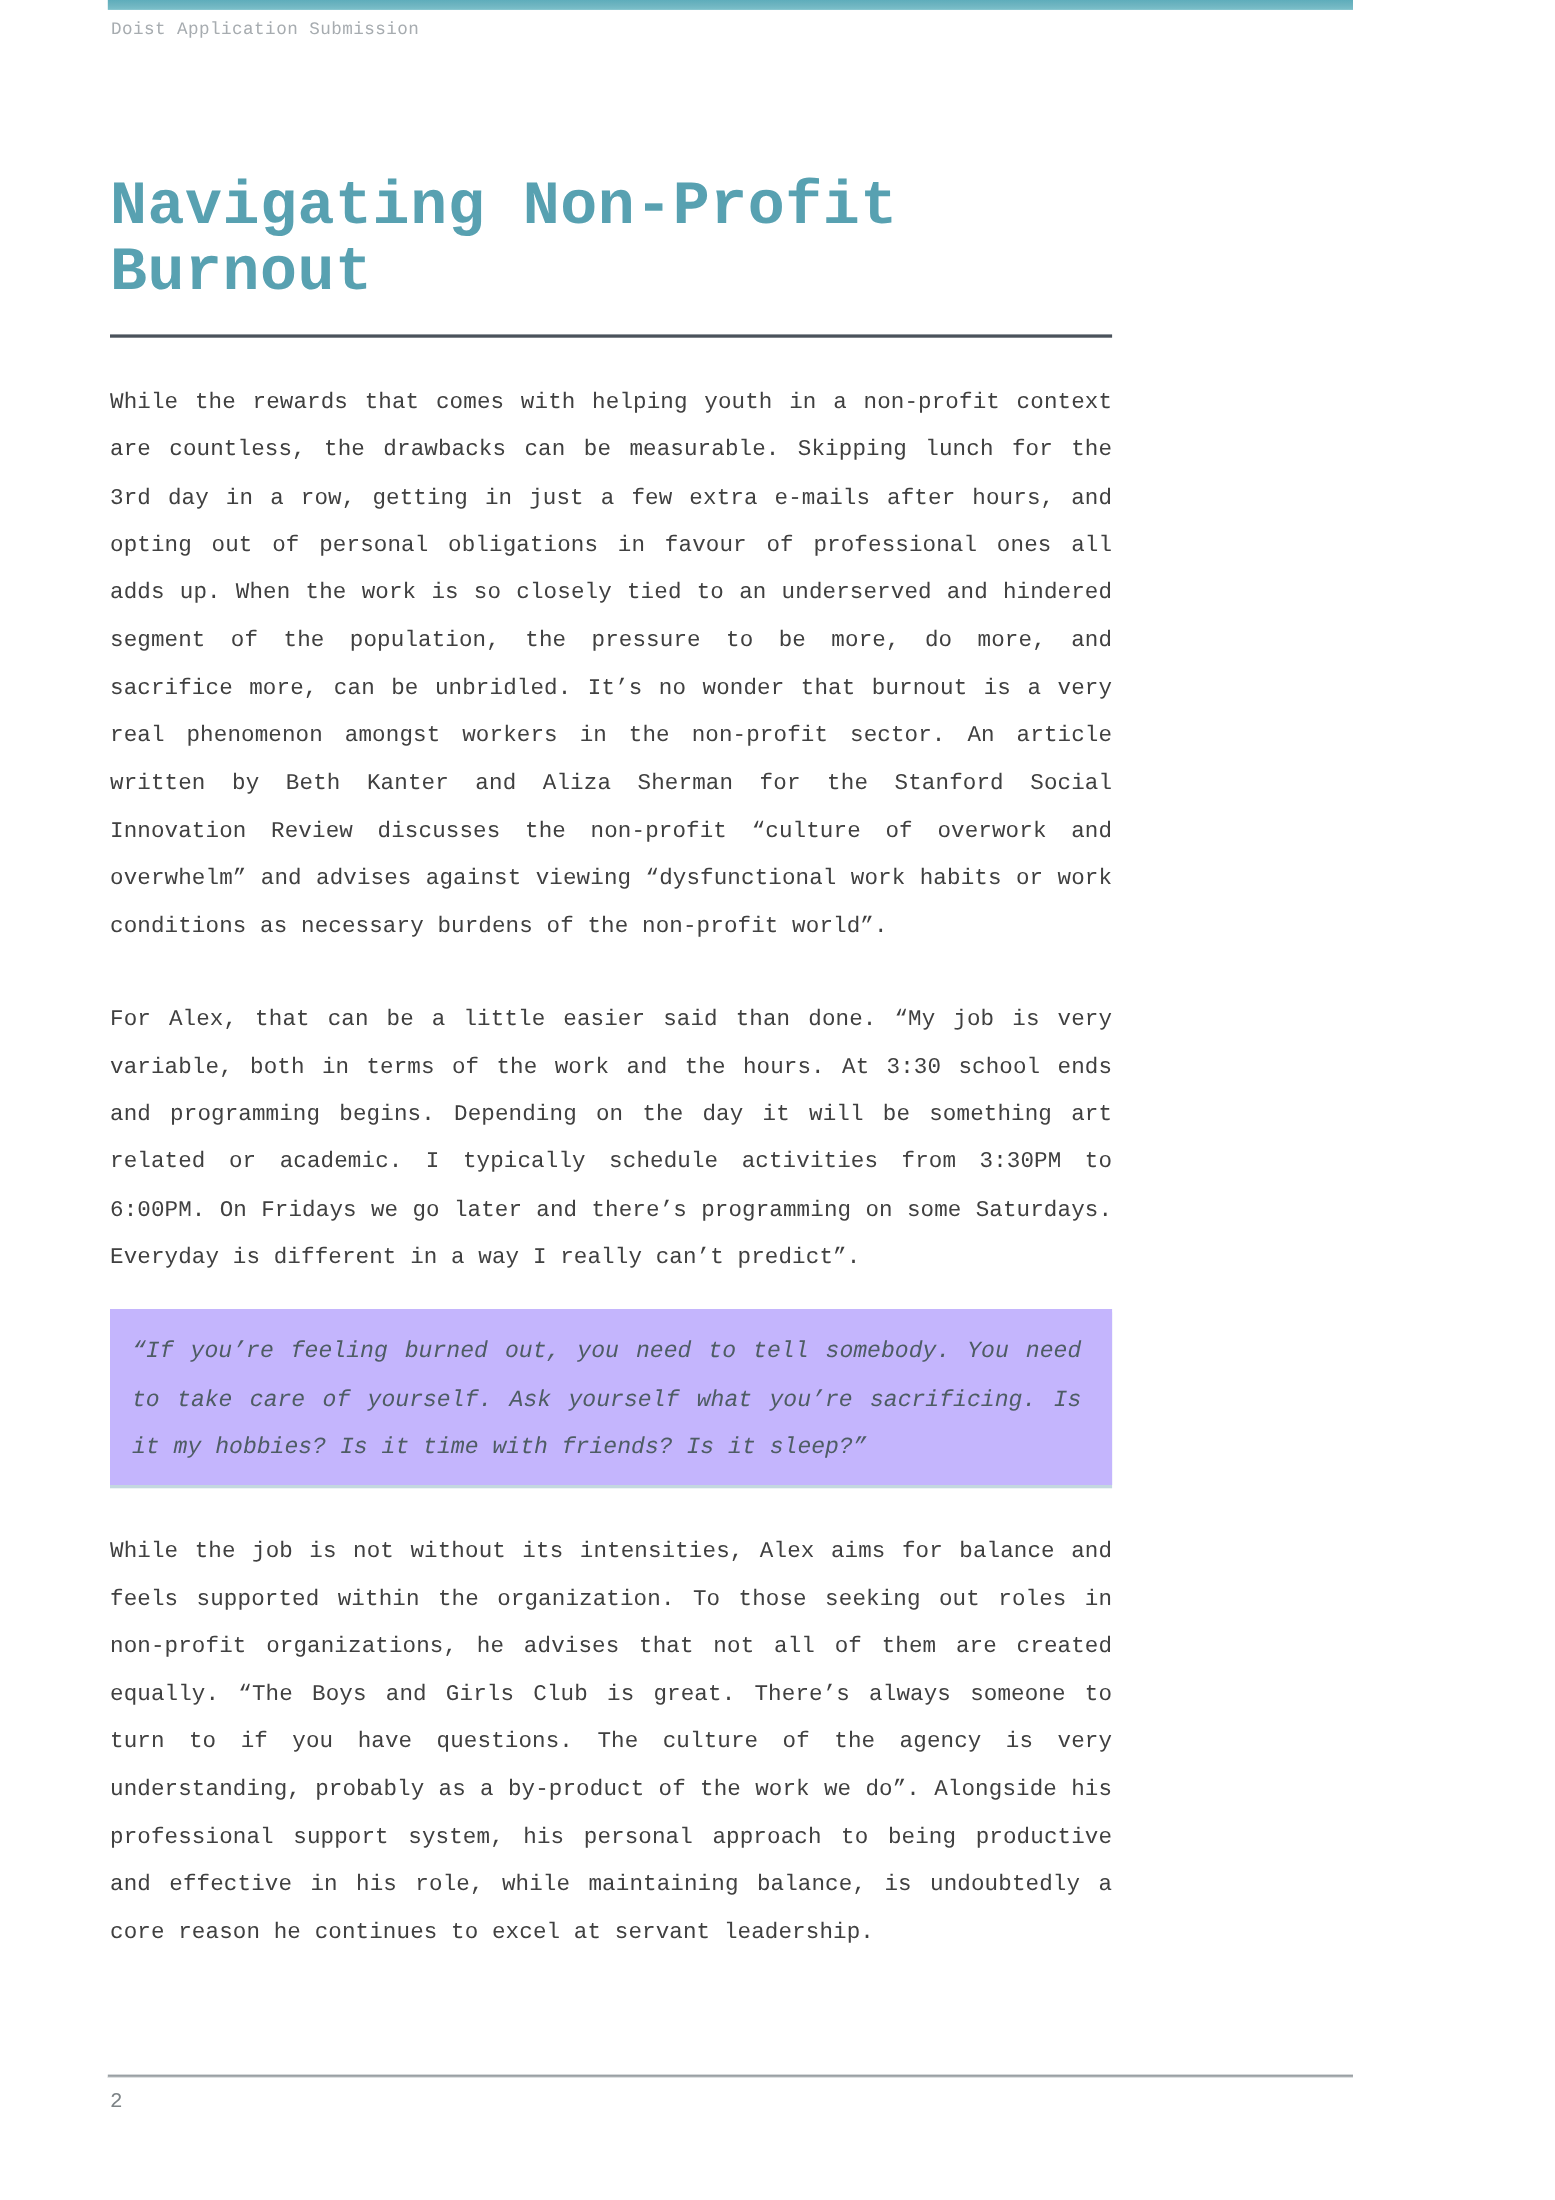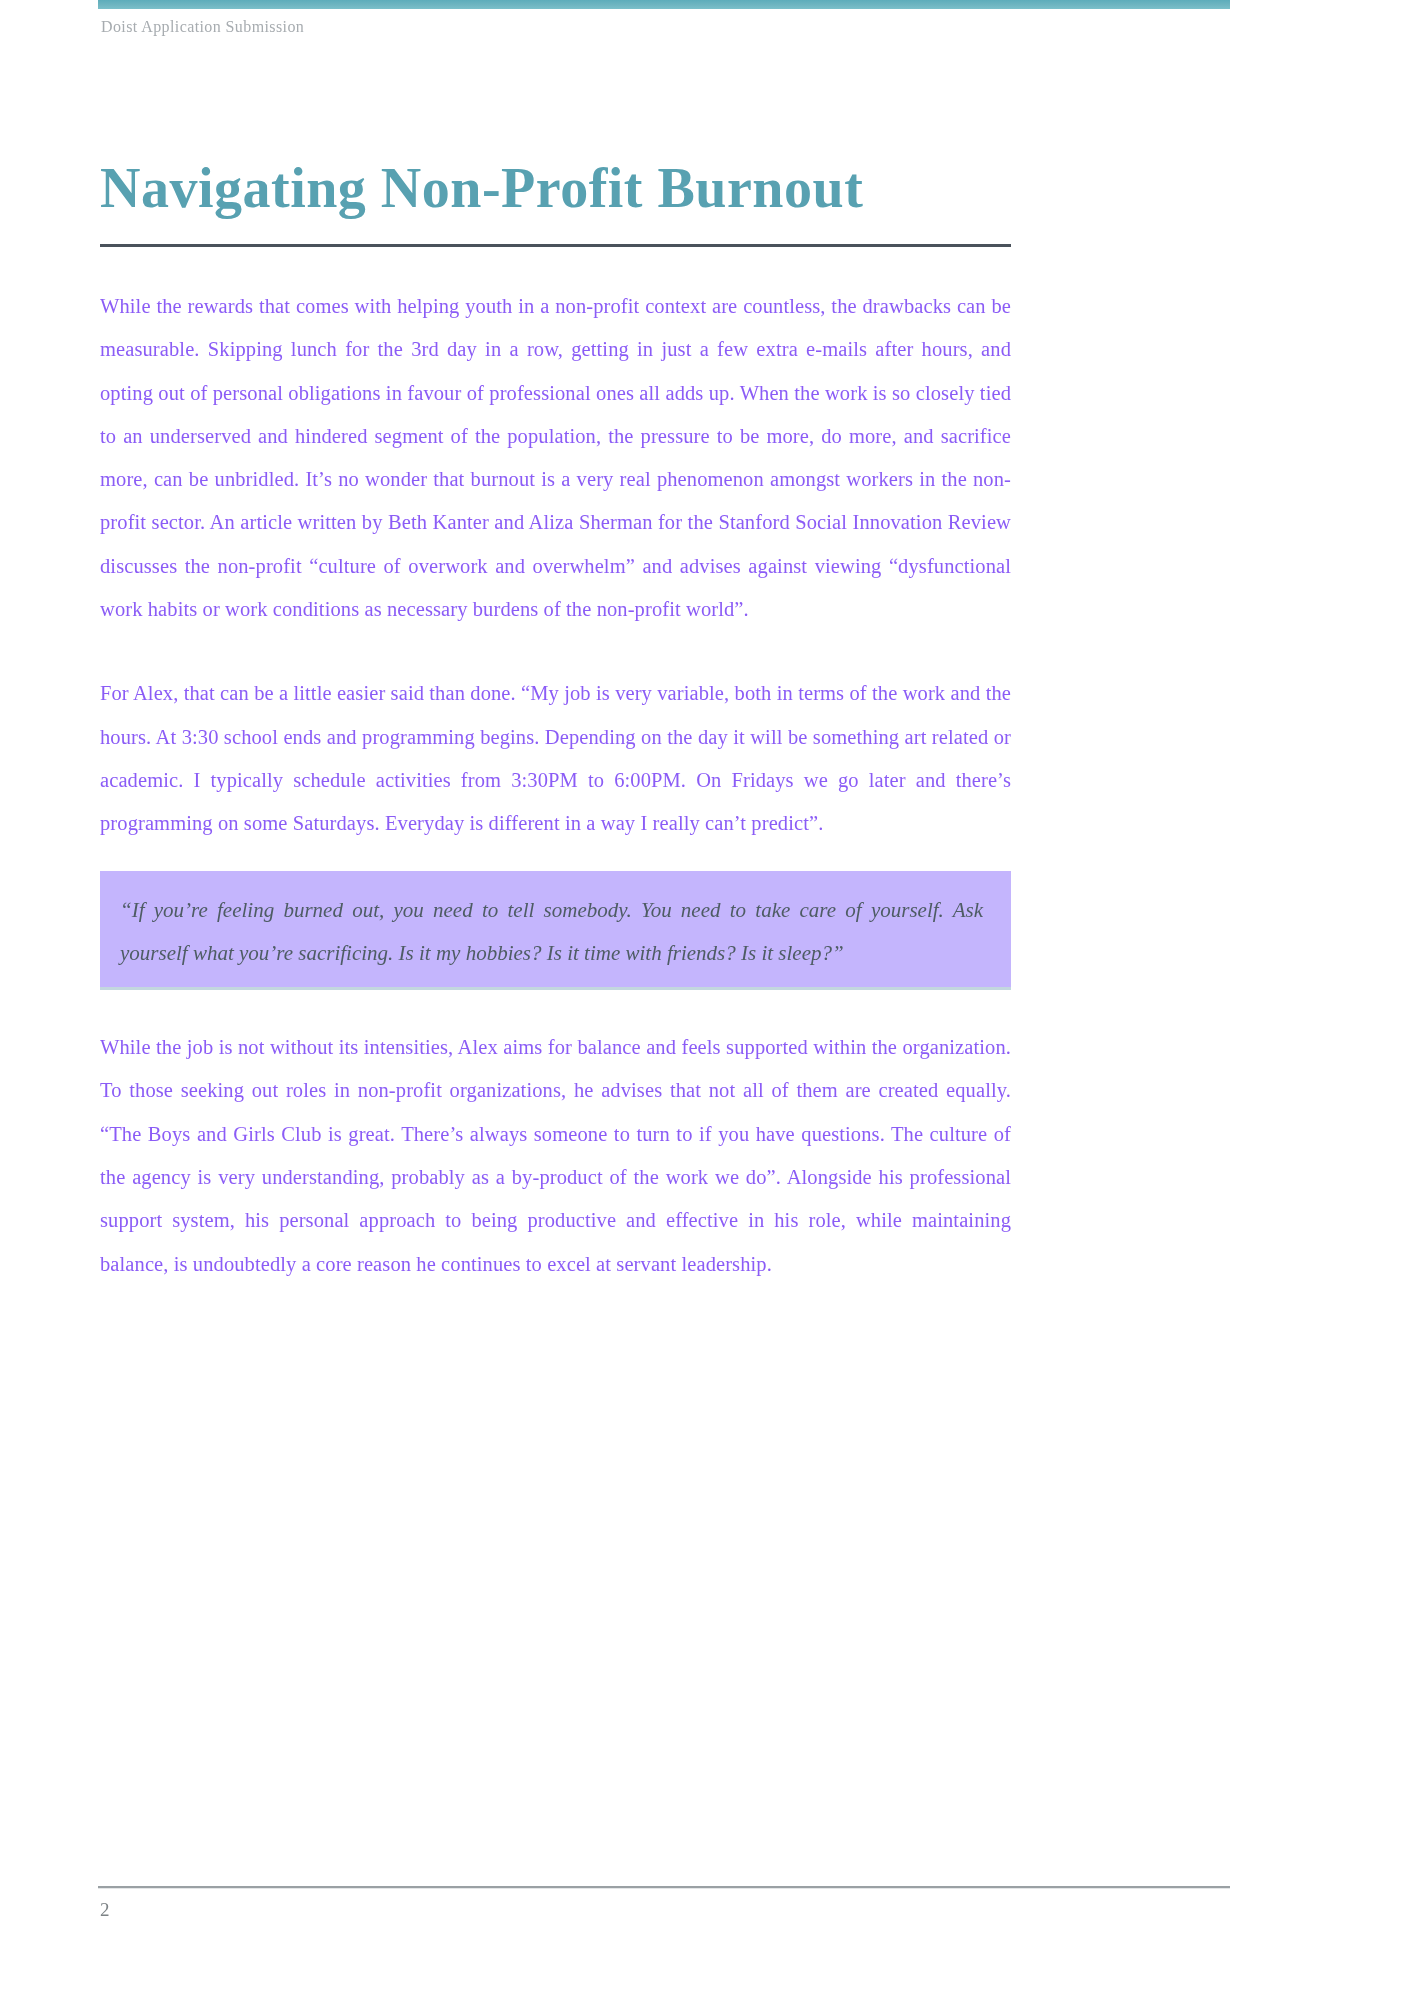--- a/index.html
+++ b/index.html
@@ -6,21 +6,21 @@
     margin: 0;
     padding: 0;
     background: #ffffff;
   }
   .page {
     position: relative;
     width: 1230px;
     height: 2000px;
     background: #ffffff;
     overflow: hidden;
-    font-family: Liberation Serif, serif;
+    font-family: Liberation Mono, monospace;
   }
   .accent-bar {
     position: absolute;
     left: 98px;
     top: 0;
     width: 1216px;
     height: 9px;
     background: linear-gradient(180deg, #5eadbb 0%, #6fb5c1 55%, #7cc0ca 100%);
   }
   .doc-header {
@@ -50,21 +50,21 @@
   .title-rule {
     border: none;
     border-top: 3px solid #4a525b;
     margin: 26px 0 0 0;
     width: 100%;
   }
   .body-para {
     margin: 0;
     font-size: 20.5px;
     line-height: 43.3px;
-    color: #8b5cf6;
+    color: #404040;
     text-align: justify;
     letter-spacing: 0.1px;
     font-weight: 400;
   }
   .para-1 { margin-top: 38px; }
   .para-2 { margin-top: 41px; }
   .para-3 { margin-top: 39px; }
   .pull-quote {
     margin: 25px 0 0 0;
     background: #c4b5fd;

